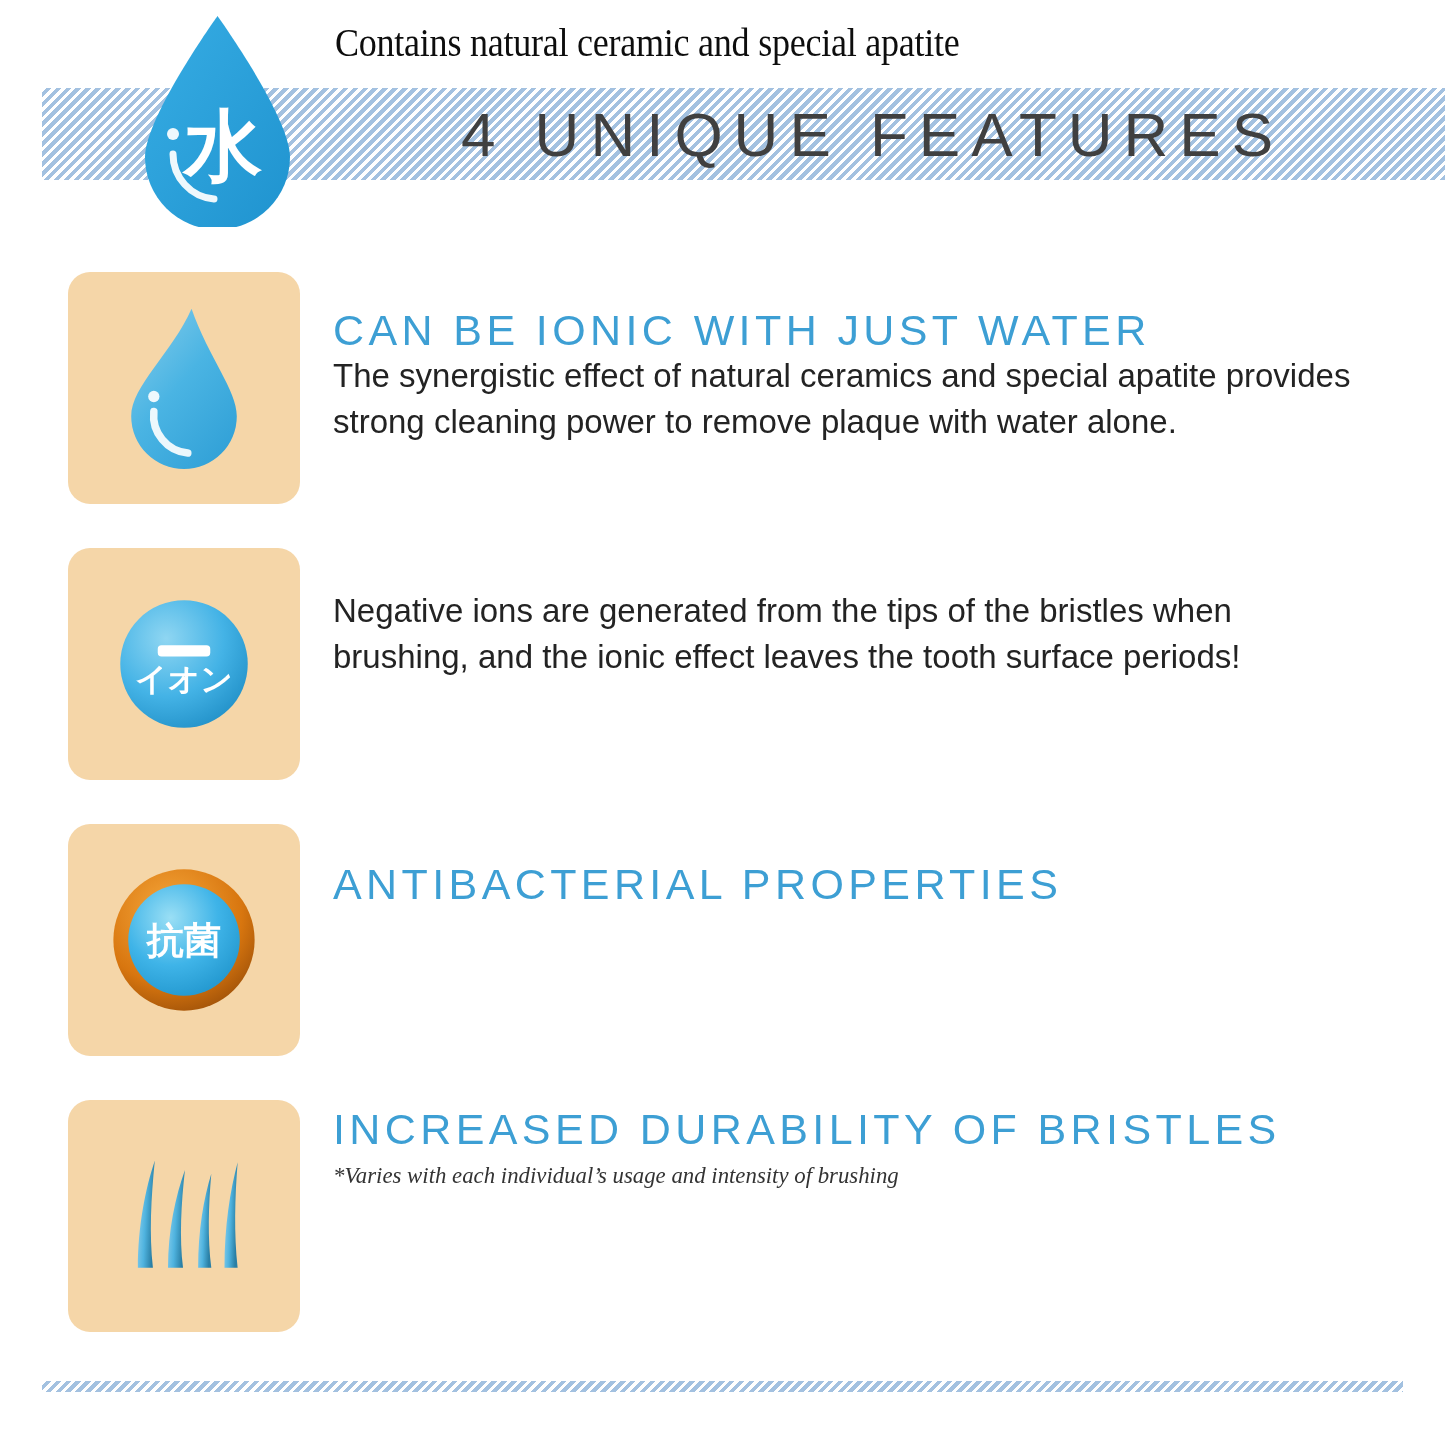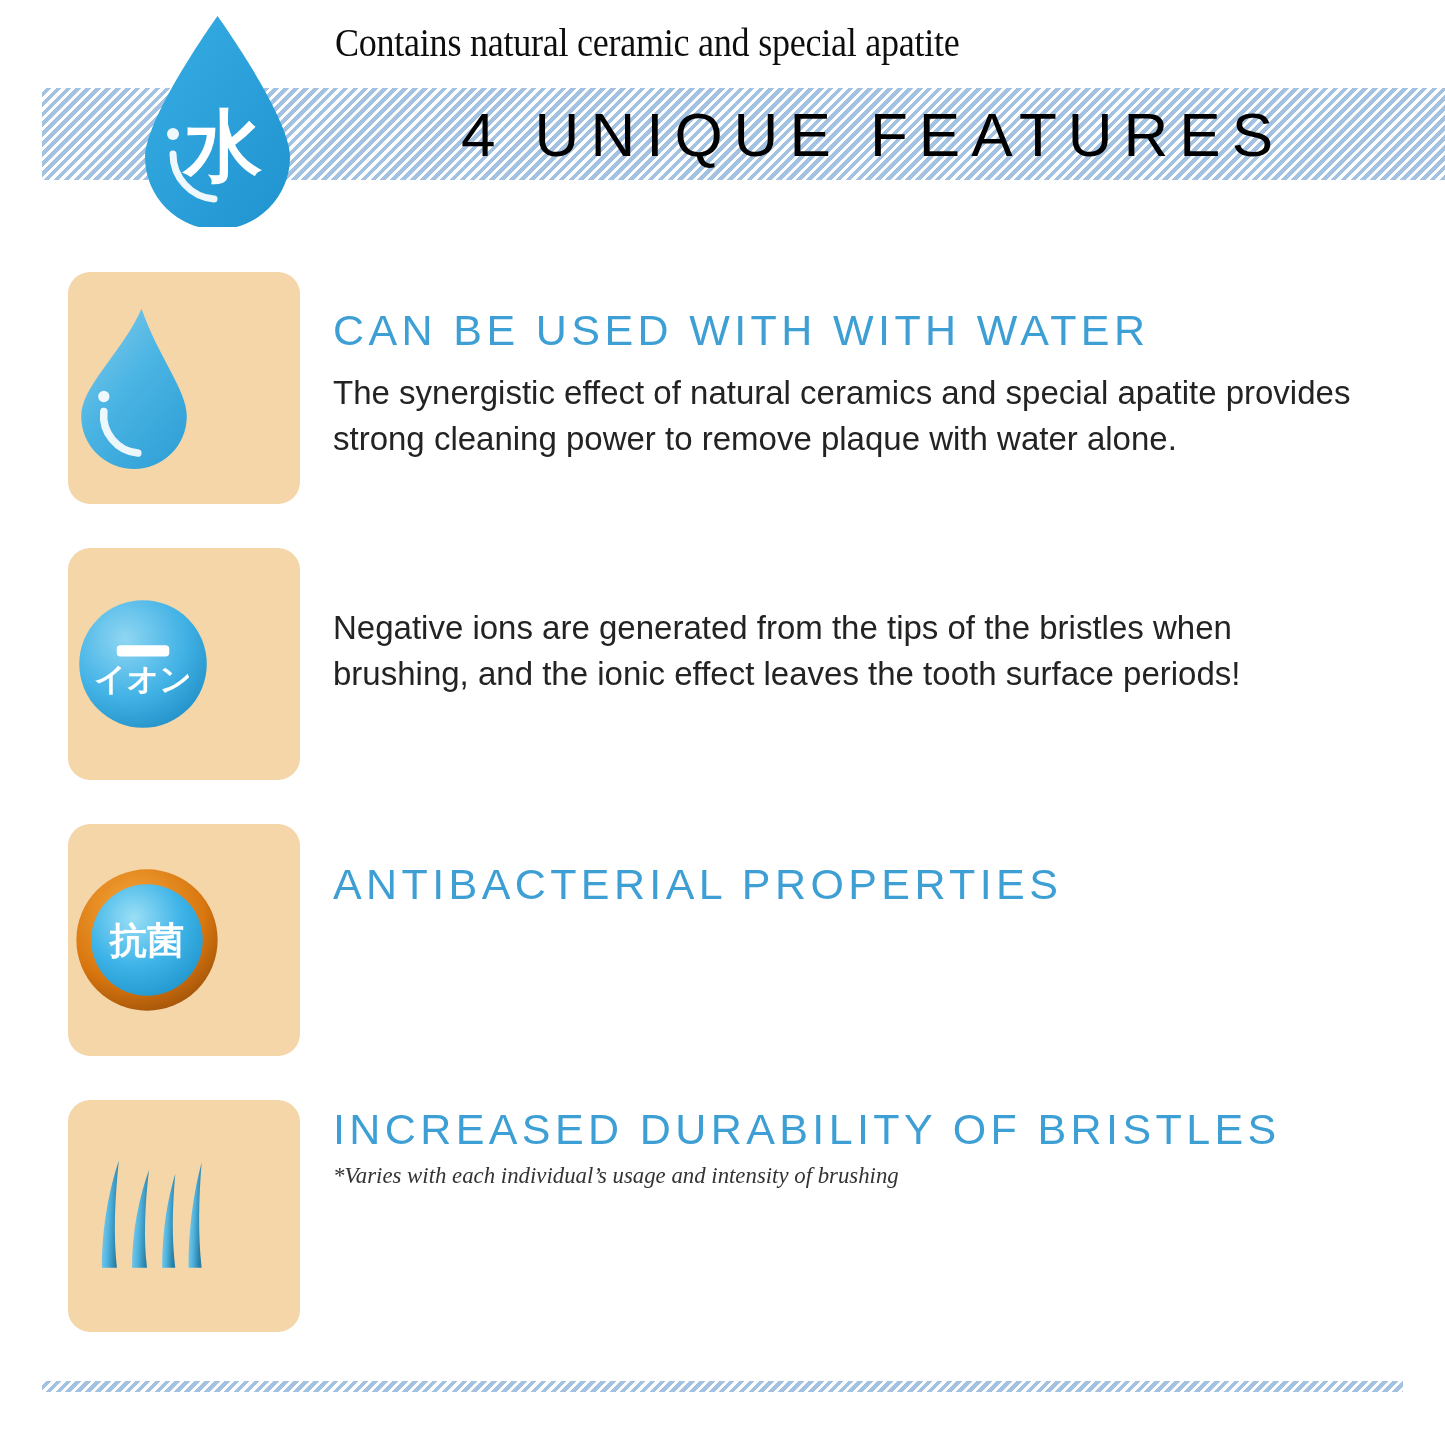--- a/index.html
+++ b/index.html
@@ -37,21 +37,21 @@
     background-color:#a3c1e0;
   }
   .banner-title {
     position:absolute;
     left:300px; top:88px;
     width:1145px; height:92px;
     display:flex; align-items:center; justify-content:center;
     font-size:62px;
     font-weight:400;
     letter-spacing:11px;
-    color:#000000;
+    color:#404040;
     white-space:nowrap;
   }
 
   
   .logo-drop {
     position:absolute;
     left:140px; top:12px;
     width:155px; height:215px;
   }
 
@@ -59,38 +59,37 @@
   .feature {
     position:absolute;
     left:0; width:1445px;
   }
   .tile {
     position:absolute;
     left:68px;
     width:232px; height:232px;
     background:#f5d6a8;
     border-radius:22px;
-    display:flex; align-items:center; 
+    display:flex; align-items:center; justify-content:center;
   }
   .ftext { position:absolute; left:333px; width:1020px; }
 
   .fhead {
     font-size:43px;
     font-weight:400;
     letter-spacing:4.4px;
     color:#3d9fd4;
     white-space:nowrap;
     line-height:1.05;
   }
   .fbody {
     font-size:33px;
     font-weight:300;
     color:#232323;
     line-height:1.38;
-    margin-top:17px;
   }
   .fnote {
     font-family:"Liberation Serif", serif;
     font-style:italic;
     font-size:24px;
     color:#333333;
     margin-top:10px;
     transform:scaleX(0.95);
     transform-origin:left center;
   }
@@ -140,21 +139,21 @@
           <stop offset="45%" stop-color="#4ab4e3"></stop>
           <stop offset="100%" stop-color="#2f9fd6"></stop>
         </linearGradient>
       </defs>
       <path d="M78 6 C58 52 14 88 14 120 A56 56 0 0 0 126 120 C126 92 96 58 78 6 Z" fill="url(#d1)"></path>
       <path d="M38 115 A40 40 0 0 0 74 159" fill="none" stroke="#ffffff" stroke-width="8" stroke-linecap="round" opacity="0.9"></path>
       <circle cx="38" cy="99" r="6" fill="#ffffff" opacity="0.9"></circle>
     </svg>
   </div>
   <div class="ftext" style="top:36px;">
-    <div class="fhead">CAN BE USED WITH WITH WATER</div>
+    <div class="fhead">CAN BE IONIC WITH JUST WATER</div>
     <div class="fbody">The synergistic effect of natural ceramics and special apatite provides strong cleaning power to remove plaque with water alone.</div>
   </div>
 </div>
 
 <div class="feature" style="top:548px;">
   <div class="tile" style="top:0;">
     <svg viewBox="0 0 160 160" width="150" height="150">
       <defs>
         <radialGradient id="ion" cx="0.36" cy="0.3" r="0.82">
           <stop offset="0%" stop-color="#8fd6f2"></stop>

